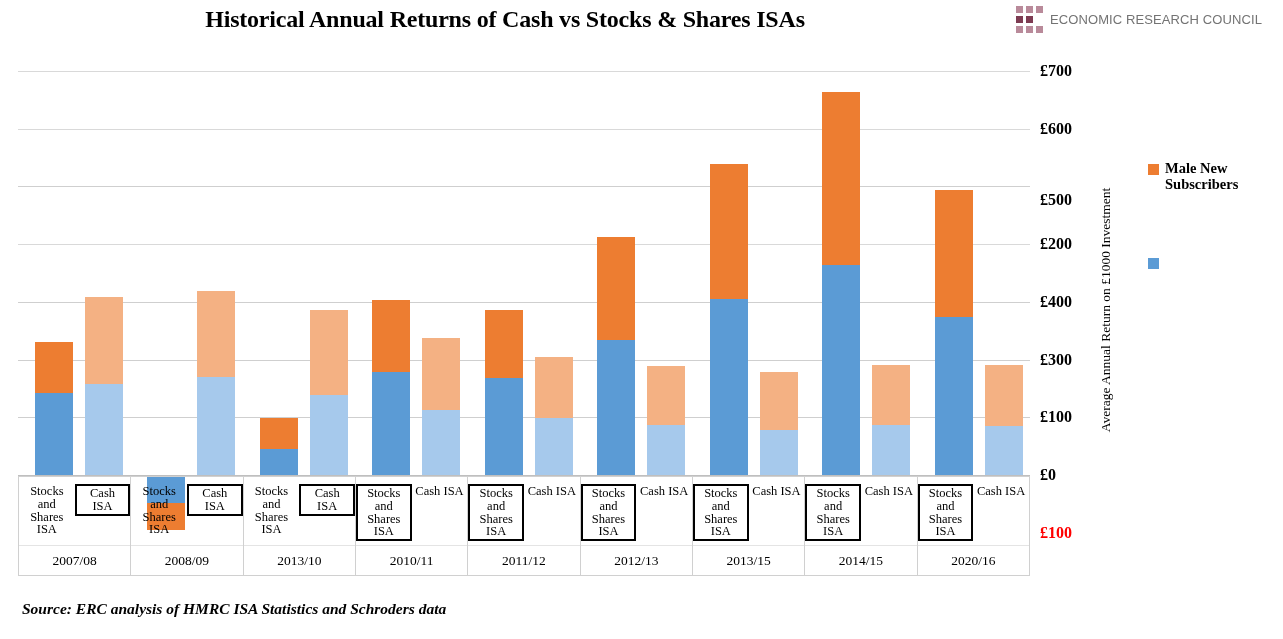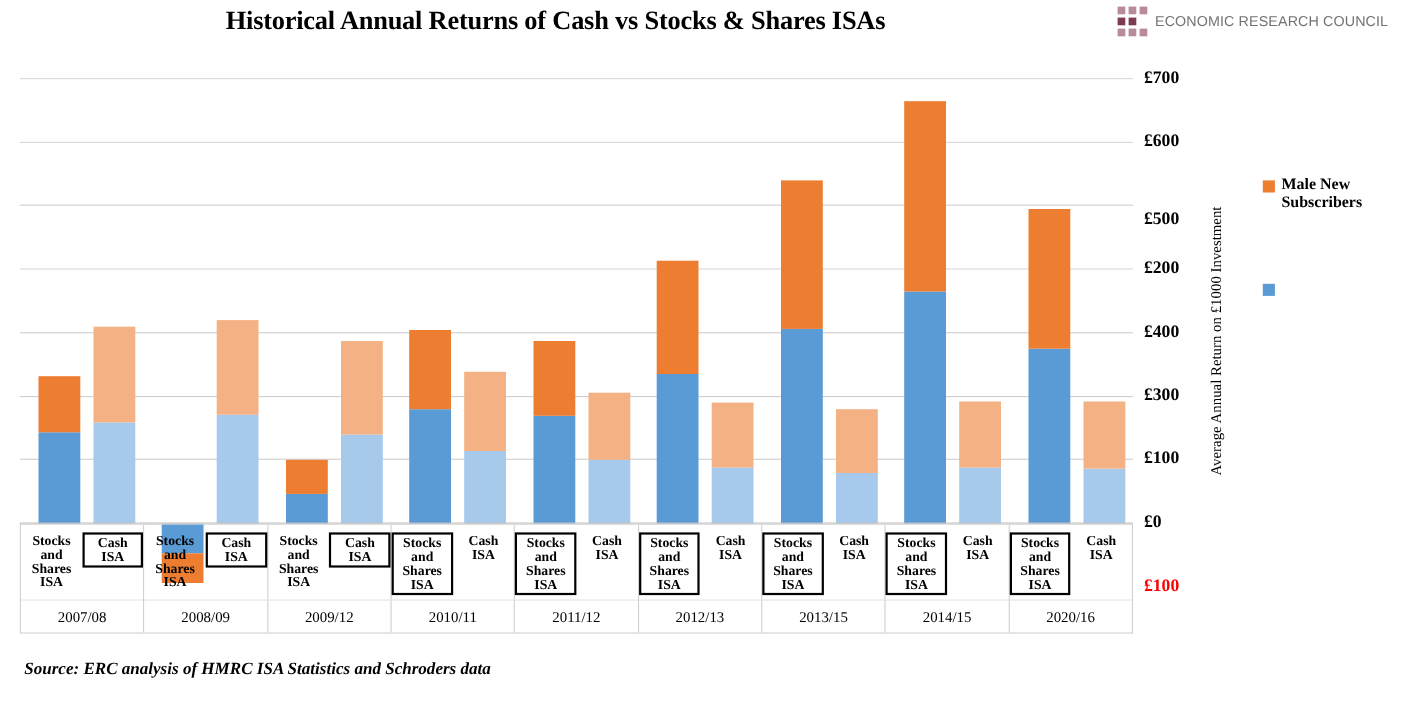--- a/index.html
+++ b/index.html
@@ -59,21 +59,21 @@
   
   #cattable{ position:absolute; left:18px; top:476px; width:1012px; height:100px;
              border:1px solid #d0d0d0; box-sizing:border-box; display:flex; }
   .yearcell{ flex:1 1 0; border-right:1px solid #d0d0d0; box-sizing:border-box;
              display:flex; flex-direction:column; position:relative;}
   .yearcell:last-child{ border-right:none; }
   .typerow{ flex:0 0 68px; display:flex; border-bottom:1px solid #e4e4e4; }
   .typecell{ flex:1 1 0; display:flex; align-items:flex-start; justify-content:center;
              padding-top:7px; }
   .typetext{ font-size:12.5px; line-height:1.02; text-align:center; color:#000;
-             font-family:"Liberation Serif", serif; padding:1px 3px;font-weight:bold; }
+             font-family:"Liberation Serif", serif; padding:1px 3px; }
   .typetext.boxed{ border:2px solid #000; }
   .yearrow{ flex:1 1 auto; display:flex; align-items:center; justify-content:center;}
   .yeartext{ font-size:13.5px; color:#000; font-family:"Liberation Serif", serif;}
 
   
   #source{ position:absolute; left:22px; top:600px; font-size:15.5px; font-weight:bold;
            font-style:italic; color:#000; font-family:"Liberation Serif", serif;}
 </style>
 </head>
 <body>
@@ -253,21 +253,21 @@
     <div class="yearcell">
       <div class="typerow">
         <div class="typecell">
           <div class="typetext" style="max-width: 46px;">Stocks and Shares ISA</div>
         </div>
         <div class="typecell">
           <div class="typetext boxed">Cash ISA</div>
         </div>
       </div>
       <div class="yearrow">
-        <div class="yeartext">2009/12</div>
+        <div class="yeartext">2013/10</div>
       </div>
     </div>
     <div class="yearcell">
       <div class="typerow">
         <div class="typecell">
           <div class="typetext boxed" style="max-width: 46px;">Stocks and Shares ISA</div>
         </div>
         <div class="typecell">
           <div class="typetext">Cash ISA</div>
         </div>

